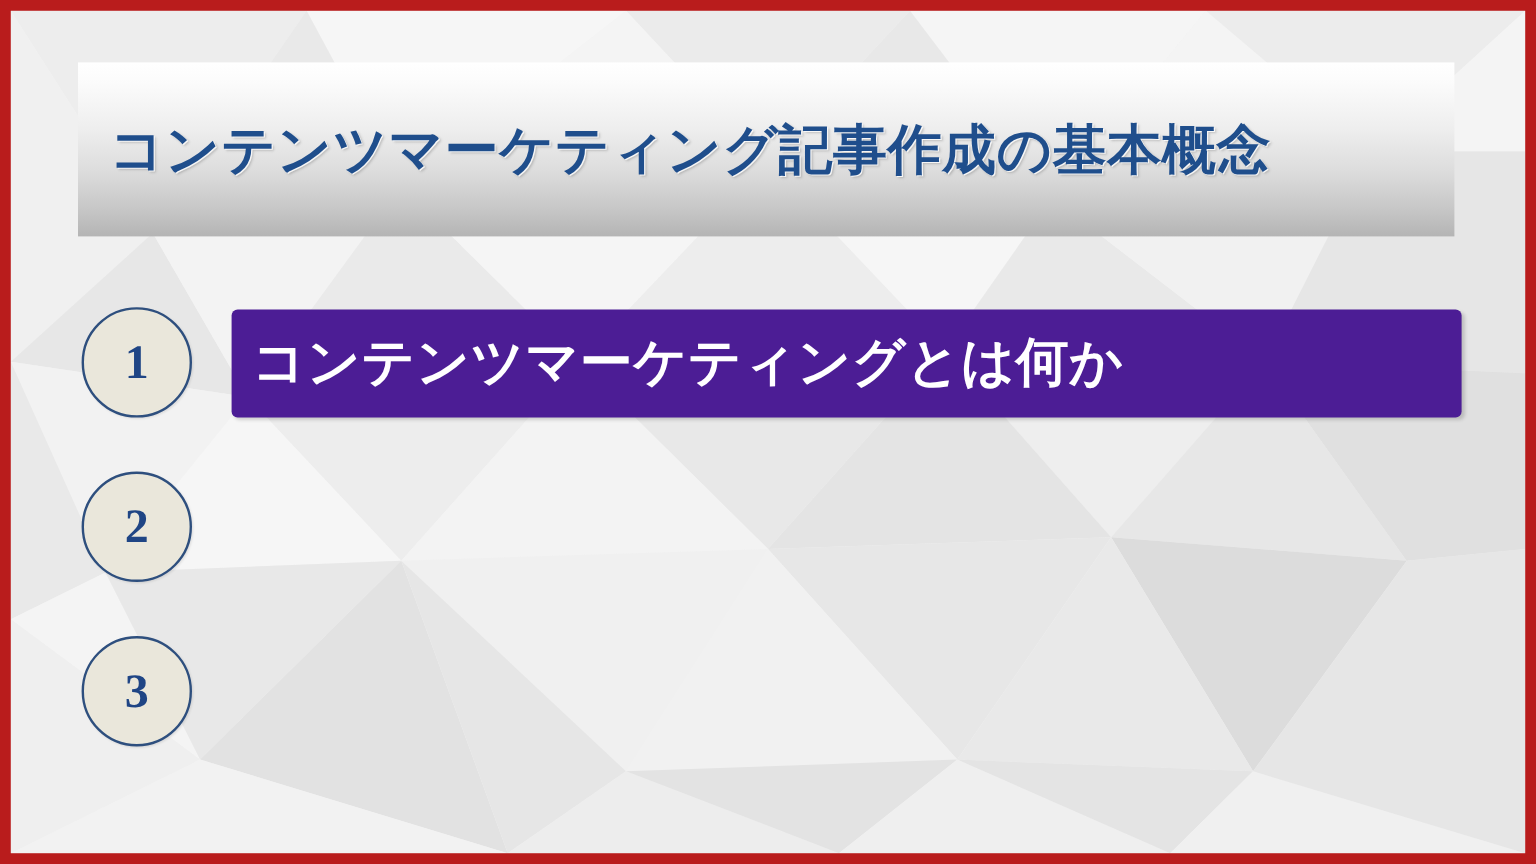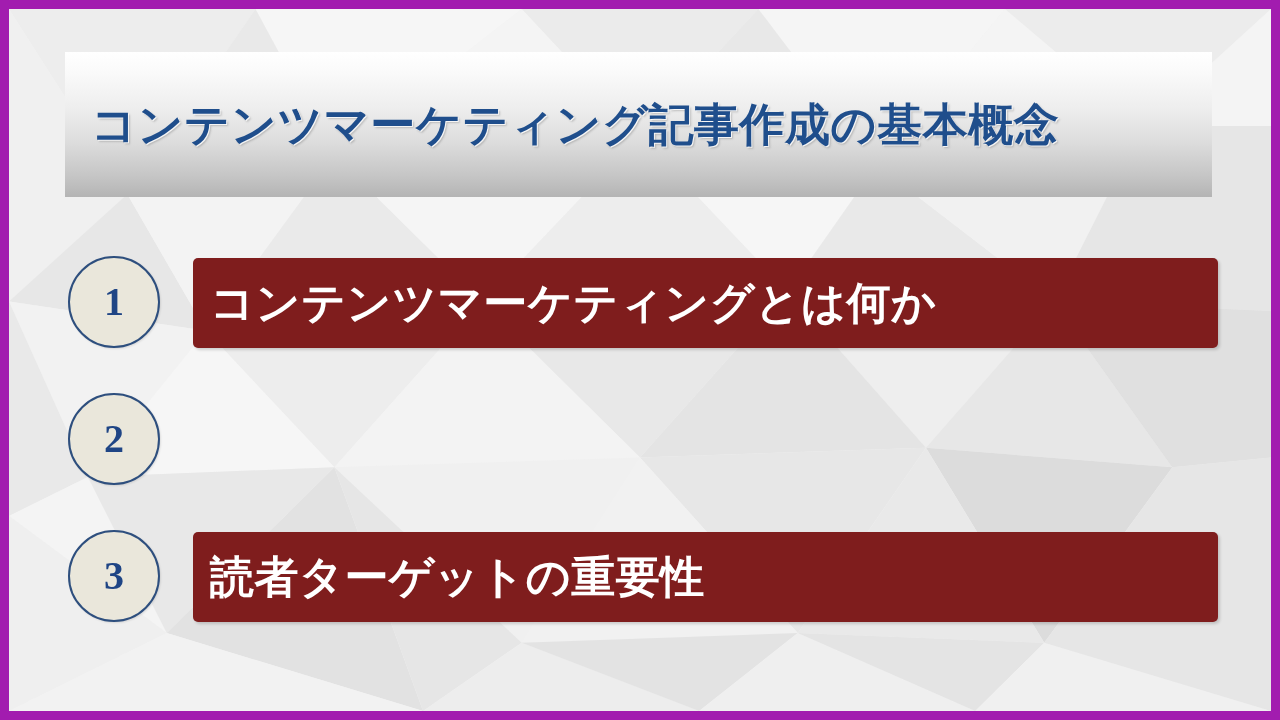--- a/index.html
+++ b/index.html
@@ -8,21 +8,21 @@
     background: #ffffff;
   }
 
   .slide {
     position: relative;
     width: 1280px;
     height: 720px;
     overflow: hidden;
     background: #f3f3f3;
     box-sizing: border-box;
-    border: 9px solid #a21caf;
+    border: 9px solid #b91c1c;
     font-family: "Liberation Sans", "DejaVu Sans", sans-serif;
   }
 
   
   .bg-poly {
     position: absolute;
     inset: 0;
     width: 100%;
     height: 100%;
     z-index: 0;
@@ -98,21 +98,21 @@
     color: #1f4585;
     line-height: 1;
   }
 
   .bar {
     position: absolute;
     left: 184px;
     top: 0;
     right: 53px;
     height: 90px;
-    background: #7f1d1d;
+    background: #4c1d95;
     border-radius: 5px;
     display: flex;
     align-items: center;
     box-sizing: border-box;
     padding-left: 17px;
     box-shadow: 2px 2px 3px rgba(0,0,0,0.16);
   }
 
   .bar-text {
     font-size: 44px;
@@ -198,19 +198,16 @@
     <div class="row">
       <div class="num-circle">
         <span class="num-text">2</span>
       </div>
     </div>
 
     <div class="row">
       <div class="num-circle">
         <span class="num-text">3</span>
       </div>
-      <div class="bar">
-        <span class="bar-text">読者ターゲットの重要性</span>
-      </div>
     </div>
 
   </div>
 </div>
 
 </body></html>

